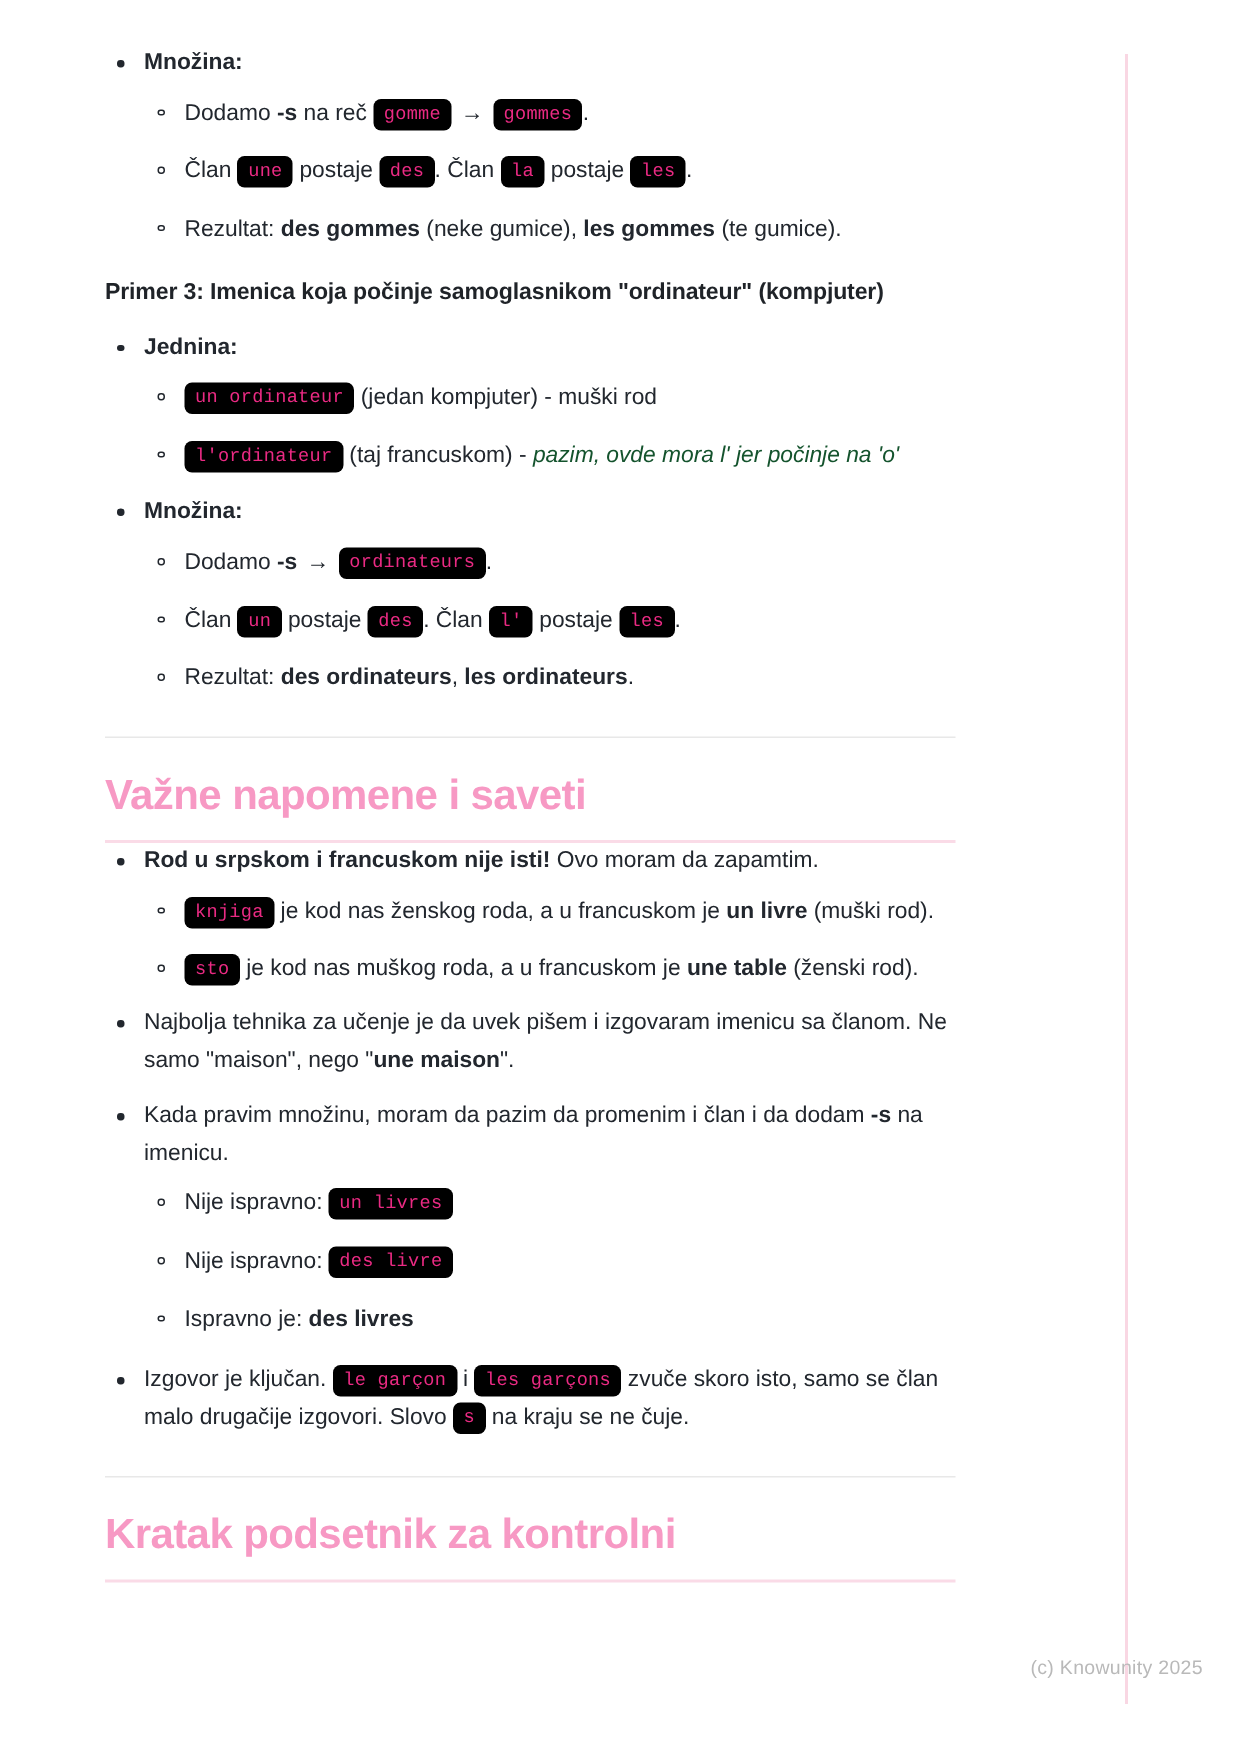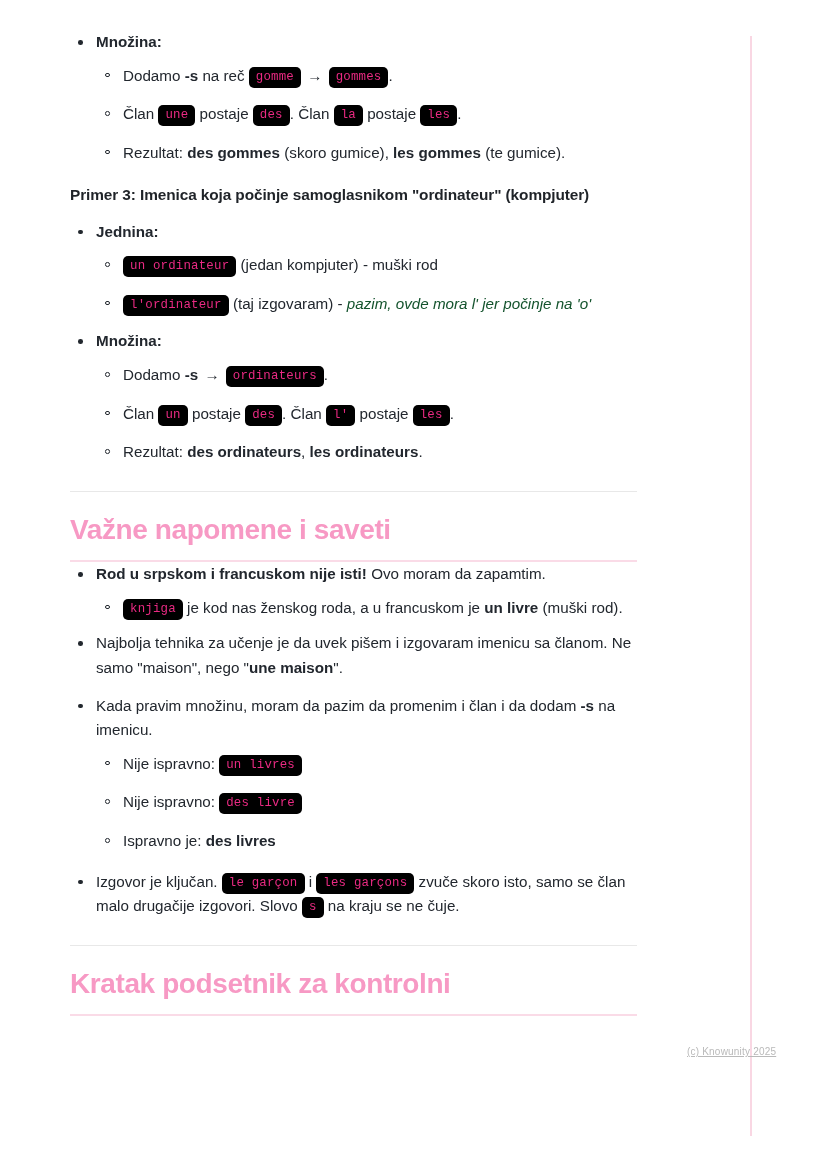--- a/index.html
+++ b/index.html
@@ -141,57 +141,56 @@
     width: 567px;
     margin: 14px 0 0 0;
   }
 
   .after-rule { margin-top: 24px; }
 
   
   .footer {
     position: absolute;
     left: 687px;
-    top: 1046px;
-    font-size: 10px;
+    top: 1104px;
+    font-size: 13px;
     color: #b9b9b9;
     font-family: "Liberation Sans", sans-serif;
     letter-spacing: 0.2px;
     white-space: nowrap;
-    text-decoration: underline;
   }
 </style>
 </head>
 <body>
 
 <div class="page">
 
   <div class="side-rule"></div>
 
   <div class="content">
 
     <ul class="lvl1">
       <li class="item">
         <span class="b">Množina:</span>
         <ul class="lvl2">
           <li class="subitem"><span>Dodamo </span><b>-s</b><span> na reč </span><code>gomme</code> <span class="arrow">→</span> <code>gommes</code><span>.</span></li>
           <li class="subitem"><span>Član </span><code>une</code><span> postaje </span><code>des</code><span>. Član </span><code>la</code><span> postaje </span><code>les</code><span>.</span></li>
-          <li class="subitem"><span>Rezultat: </span><b>des gommes</b><span> (skoro gumice), </span><b>les gommes</b><span> (te gumice).</span></li>
+          <li class="subitem"><span>Rezultat: </span><b>des gommes</b><span> (neke gumice), </span><b>les gommes</b><span> (te gumice).</span></li>
         </ul>
       </li>
     </ul>
 
     <div class="sub-head">Primer 3: Imenica koja počinje samoglasnikom "ordinateur" (kompjuter)</div>
 
     <ul class="lvl1">
       <li class="item">
         <span class="b">Jednina:</span>
         <ul class="lvl2">
           <li class="subitem"><code>un ordinateur</code> <span>(jedan kompjuter) - muški rod</span></li>
-          <li class="subitem"><code>l'ordinateur</code> <span>(taj izgovaram) - </span><span class="it">pazim, ovde mora l' jer počinje na 'o'</span></li>
+          <li class="subitem"><code>l'ordinateur</code> <span>(taj francuskom) - </span><span class="it">pazim, ovde mora l' jer počinje na 'o'</span></li>
         </ul>
       </li>
       <li class="item" style="margin-top:13px;">
         <span class="b">Množina:</span>
         <ul class="lvl2">
           <li class="subitem"><span>Dodamo </span><b>-s</b> <span class="arrow">→</span> <code>ordinateurs</code><span>.</span></li>
           <li class="subitem"><span>Član </span><code>un</code><span> postaje </span><code>des</code><span>. Član </span><code>l'</code><span> postaje </span><code>les</code><span>.</span></li>
           <li class="subitem"><span>Rezultat: </span><b>des ordinateurs</b><span>, </span><b>les ordinateurs</b><span>.</span></li>
         </ul>
       </li>
@@ -199,20 +198,21 @@
 
     <div class="divider"></div>
 
     <div class="section-head">Važne napomene i saveti</div>
     <div class="section-rule"></div>
 
     <ul class="lvl1 after-rule">
       <li class="item"><b>Rod u srpskom i francuskom nije isti!</b><span> Ovo moram da zapamtim.</span>
         <ul class="lvl2">
           <li class="subitem"><code>knjiga</code> <span>je kod nas ženskog roda, a u francuskom je </span><b>un livre</b><span> (muški rod).</span></li>
+          <li class="subitem"><code>sto</code> <span>je kod nas muškog roda, a u francuskom je </span><b>une table</b><span> (ženski rod).</span></li>
         </ul>
       </li>
       <li class="item" style=""><span>Najbolja tehnika za učenje je da uvek pišem i izgovaram imenicu sa članom. Ne samo "maison", nego "</span><b>une maison</b><span>".</span></li>
       <li class="item" style="margin-top:13px;"><span>Kada pravim množinu, moram da pazim da promenim i član i da dodam </span><b>-s</b><span> na imenicu.</span>
         <ul class="lvl2">
           <li class="subitem"><span>Nije ispravno: </span><code>un livres</code></li>
           <li class="subitem"><span>Nije ispravno: </span><code>des livre</code></li>
           <li class="subitem"><span>Ispravno je: </span><b>des livres</b></li>
         </ul>
       </li>

